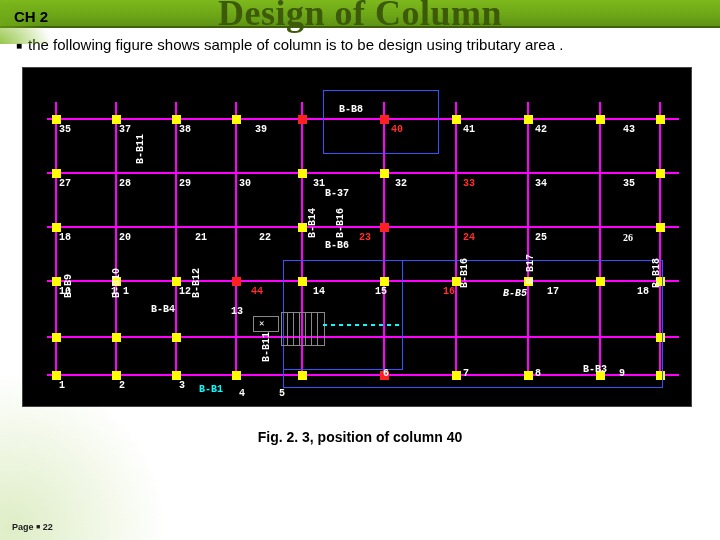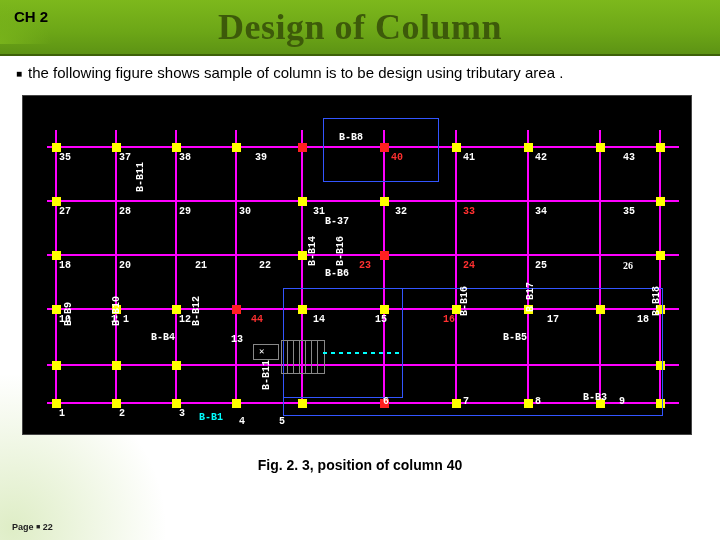--- a/index.html
+++ b/index.html
@@ -1,20 +1,20 @@
 <!DOCTYPE html>
 <html><head>
 <meta charset="utf-8">
 <style>
   * { box-sizing: border-box; margin: 0; padding: 0; }
   html, body { width: 720px; height: 540px; overflow: hidden; font-family: Arial, sans-serif; }
   body { background: #fff; position: relative; }
 
   .header {
-    height: 56px;
+    height: 28px;
     background: linear-gradient(to bottom, #7db81c 0%, #6ca617 60%, #5d9314 100%);
     border-bottom: 2px solid #3d6008;
     display: flex;
     align-items: center;
     position: relative;
   }
   .ch-badge {
     position: absolute;
     left: 14px; top: 8px;
     font-weight: bold;
@@ -225,21 +225,21 @@
     <div class="num" style="left: 256px; top: 320px;">5</div>
     <div class="num" style="left: 360px; top: 300px;">6</div>
     <div class="num" style="left: 440px; top: 300px;">7</div>
     <div class="num" style="left: 512px; top: 300px;">8</div>
     <div class="num" style="left: 596px; top: 300px;">9</div>
     <div class="num" style="left: 208px; top: 238px;">13</div>
     <div class="num" style="left: 302px; top: 120px;">B-37</div>
     <div class="num" style="left: 302px; top: 172px; text-align: right;">B-B6</div>
     <div class="num" style="left: 128px; top: 236px;">B-B4</div>
     <div class="num cyan" style="left: 176px; top: 316px;">B-B1</div>
-    <div class="num" style="left: 480px; top: 236px;">B-B5</div>
+    <div class="num" style="left: 480px; top: 220px; font-style: italic;">B-B5</div>
     <div class="num" style="left: 560px; top: 296px;">B-B3</div>
     <div class="num vertw" style="left: 112px; top: 96px;">B-B11</div>
     <div class="num vertw" style="left: 40px; top: 230px;">B-B9</div>
     <div class="num vertw" style="left: 88px; top: 230px;">B-B10</div>
     <div class="num vertw" style="left: 168px; top: 230px;">B-B12</div>
     <div class="num vertw" style="left: 284px; top: 170px;">B-B14</div>
     <div class="num vertw" style="left: 312px; top: 170px;">B-B16</div>
     <div class="num vertw" style="left: 238px; top: 294px;">B-B11</div>
     <div class="num vertw" style="left: 436px; top: 220px;">B-B16</div>
     <div class="num vertw" style="left: 502px; top: 216px;">B B17</div>

